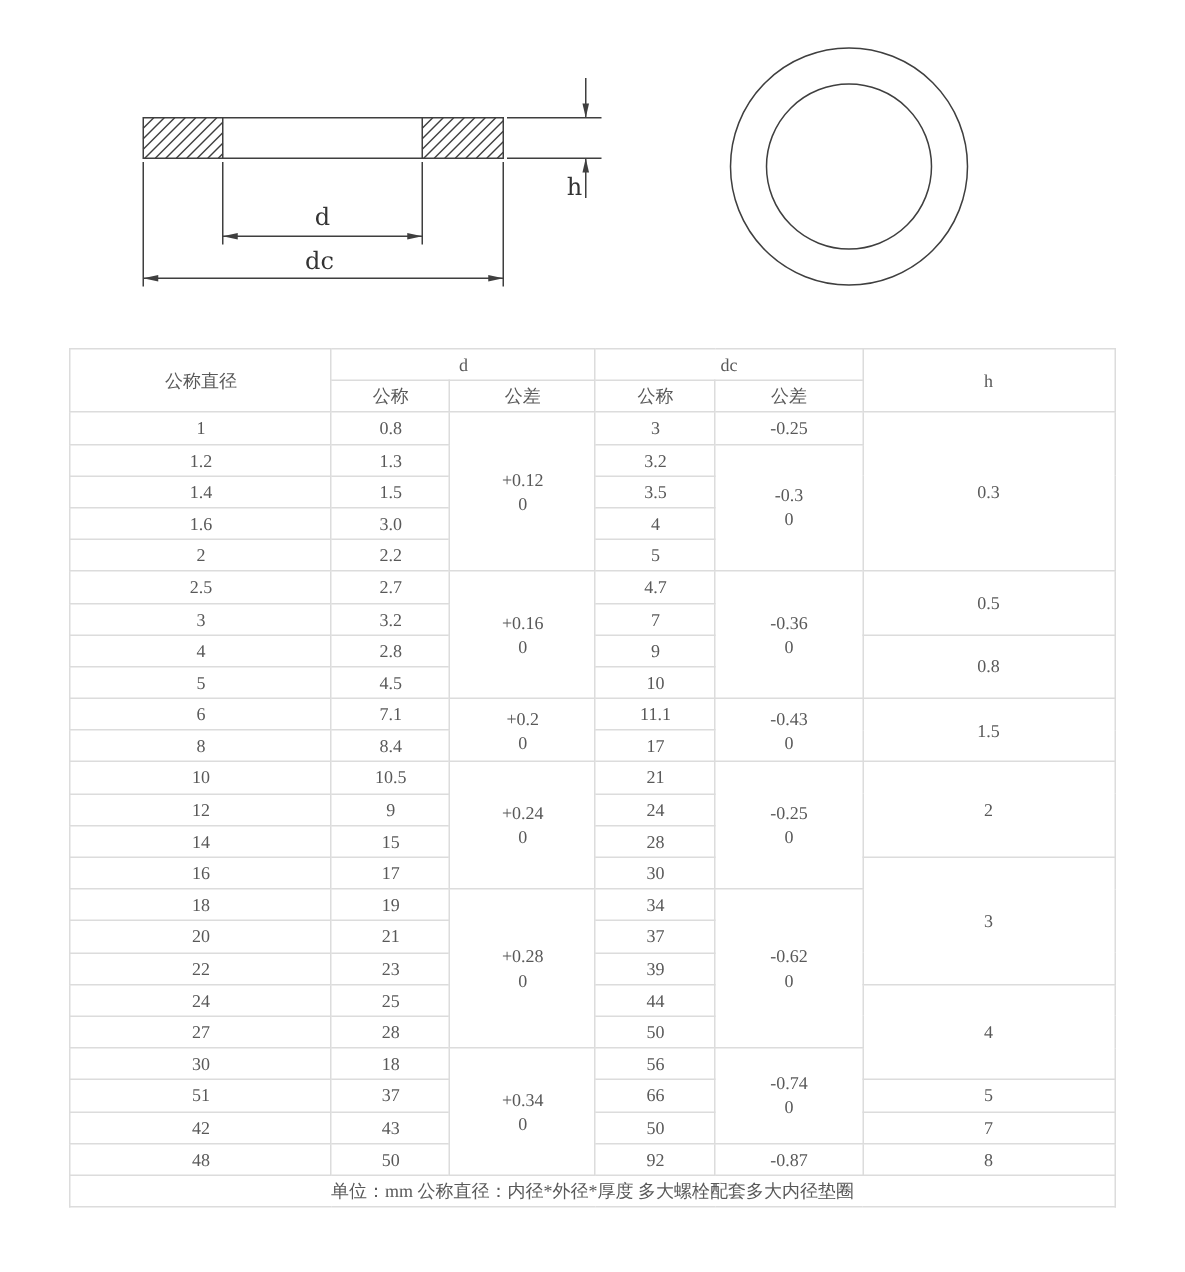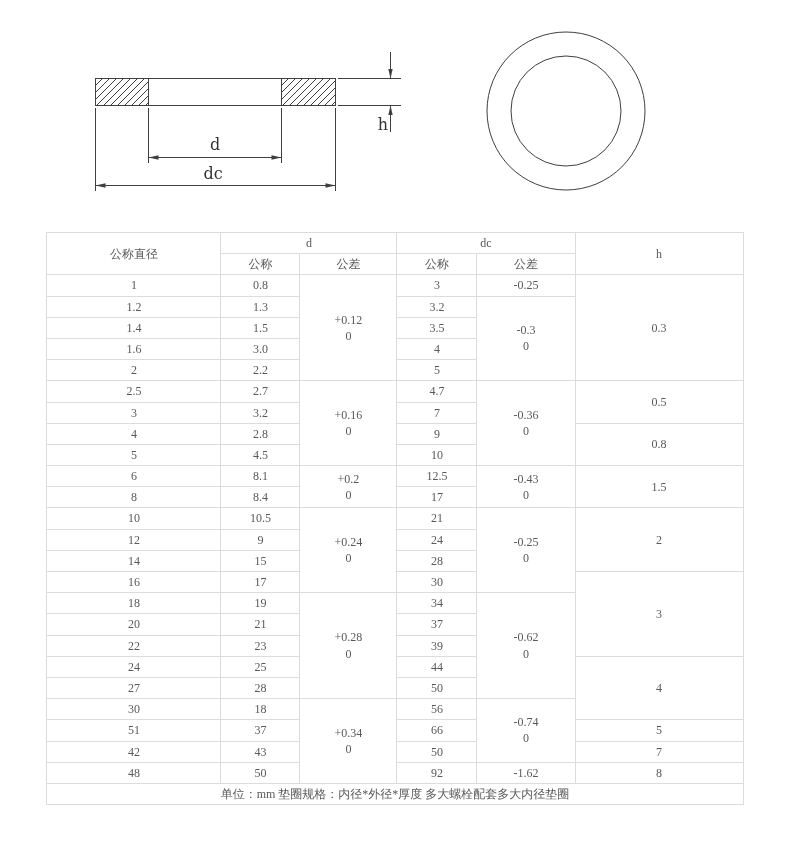--- a/index.html
+++ b/index.html
@@ -182,24 +182,24 @@
           <td>9</td>
           <td rowspan="2">0.8</td>
         </tr>
         <tr>
           <td>5</td>
           <td>4.5</td>
           <td>10</td>
         </tr>
         <tr>
           <td>6</td>
-          <td>8.1</td>
+          <td>7.1</td>
           <td rowspan="2" class="tol">+0.2
 0</td>
-          <td>12.5</td>
+          <td>11.1</td>
           <td rowspan="2" class="tol">-0.43
 0</td>
           <td rowspan="2">1.5</td>
         </tr>
         <tr>
           <td>8</td>
           <td>8.4</td>
           <td>17</td>
         </tr>
         <tr>
@@ -276,24 +276,24 @@
         <tr>
           <td>42</td>
           <td>43</td>
           <td>50</td>
           <td>7</td>
         </tr>
         <tr>
           <td>48</td>
           <td>50</td>
           <td>92</td>
-          <td class="tol">-1.62</td>
+          <td class="tol">-0.87</td>
           <td>8</td>
         </tr>
       </tbody>
     <tfoot>
       <tr>
-        <td colspan="6" class="footer-note">单位：mm 垫圈规格：内径*外径*厚度 多大螺栓配套多大内径垫圈</td>
+        <td colspan="6" class="footer-note">单位：mm 公称直径：内径*外径*厚度 多大螺栓配套多大内径垫圈</td>
       </tr>
     </tfoot>
   </table>
 
 </div>
 
 </body></html>

